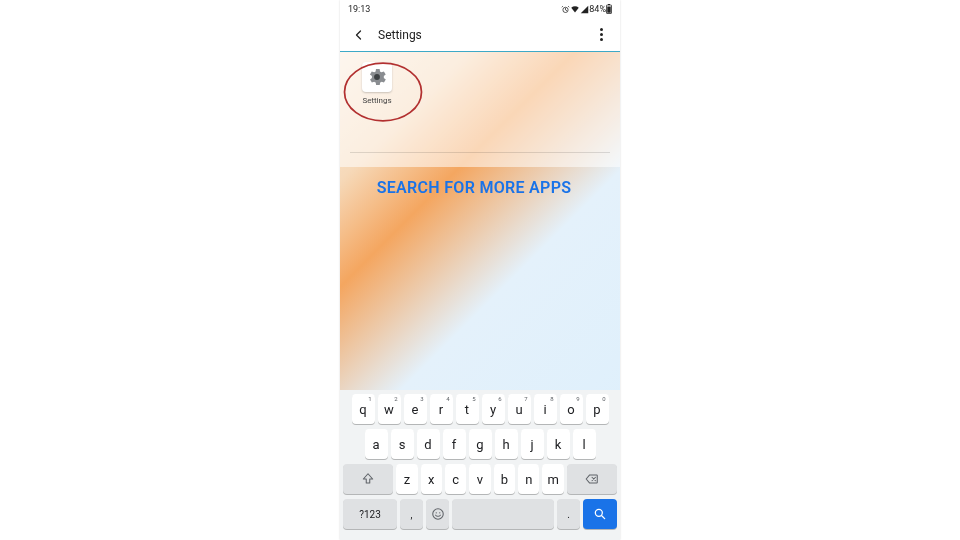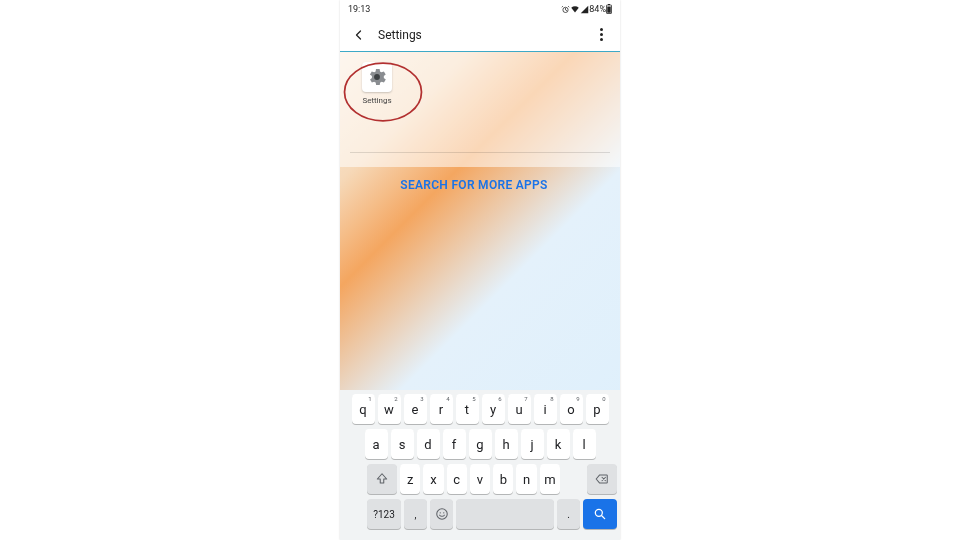--- a/index.html
+++ b/index.html
@@ -70,21 +70,21 @@
     width:94px; height:70px;
     pointer-events:none;
   }
   .divider {
     position:absolute; top:100px; left:10px; right:10px;
     height:1px; background:rgba(0,0,0,0.12);
   }
   .search-more {
     position:absolute; top:126px; left:0; right:12px;
     text-align:center;
-    font-size:12px; font-weight:600; letter-spacing:0.3px;
+    font-size:16px; font-weight:600; letter-spacing:0.3px;
     color:#1a73e8;
     cursor:pointer;
   }
   .whitefade {
     position:absolute; top:52px; left:0; right:0; height:115px;
     background: rgba(255,255,255,0.55);
   }
   
   .kbd {
     position:absolute; left:0; right:0; bottom:0;
@@ -96,21 +96,21 @@
     background:#ffffff;
     border-radius:4px;
     height:30px; width:23px;
     display:flex; align-items:center; justify-content:center;
     font-size:13px; color:#202124;
     box-shadow:0 1px 0 rgba(0,0,0,0.25);
     position:relative;
     cursor:pointer;
   }
   .key sup { position:absolute; top:1px; right:3px; font-size:6px; color:#5f6368; }
-  .key.wide { width:34px;margin-left:24px; }
+  .key.wide { width:54px; }
   .key.fn { background:#dfe1e3; font-size:10px; }
   .key.space { flex:1; background:#dfe1e3; }
   .key.search { background:#1a73e8; color:#fff; width:34px; }
   .krow.bottom .key { height:30px; }
   .icon-svg { display:block; }
 </style>
 </head>
 <body>
 
 <div class="phone">

